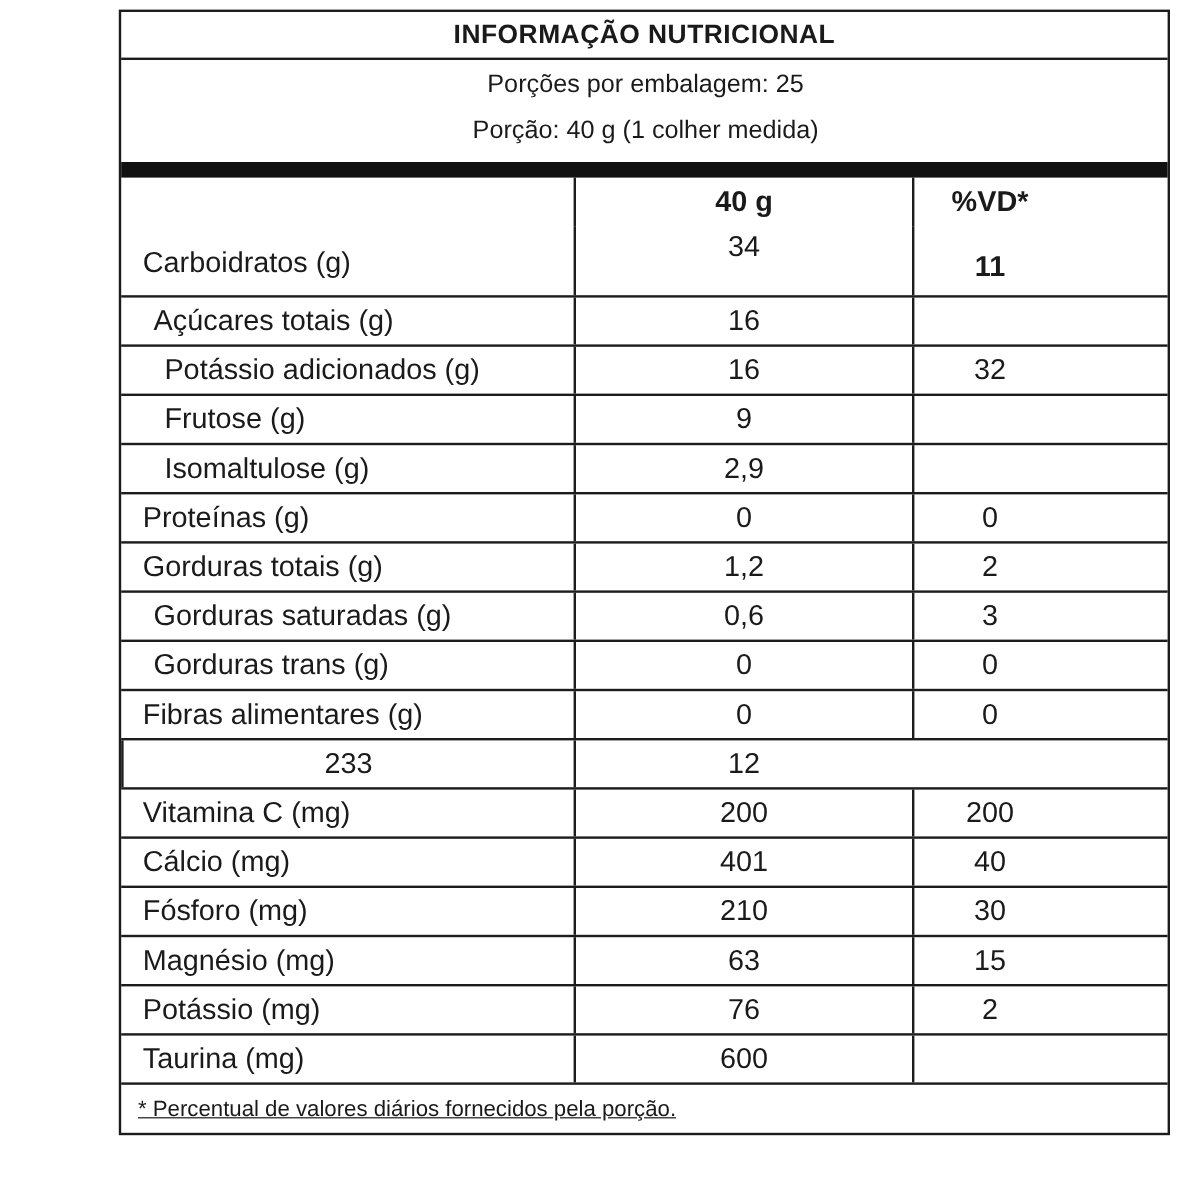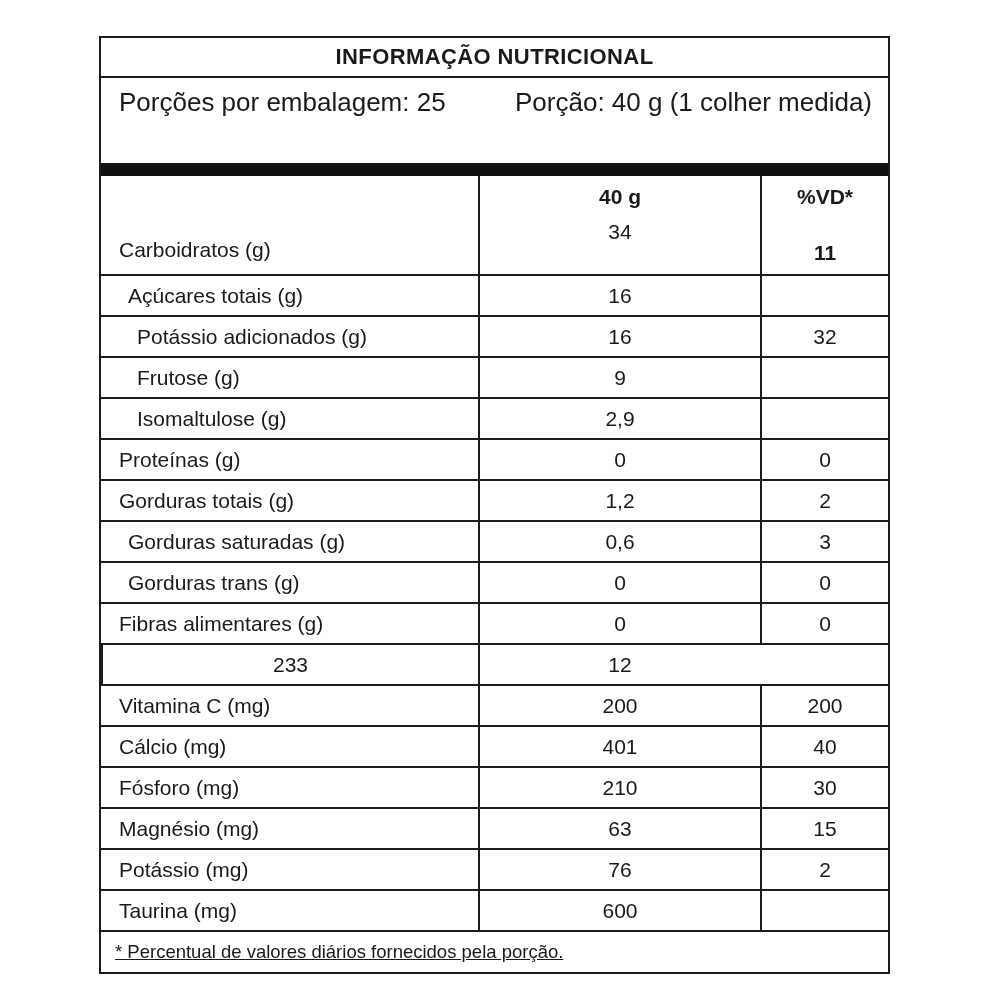--- a/index.html
+++ b/index.html
@@ -15,58 +15,58 @@
     width: 1000px;
     height: 1000px;
     background: var(--bg);
     font-family: "Liberation Sans", sans-serif;
     color: var(--text);
   }
   .nutrition-table {
     position: absolute;
     left: 99px;
     top: 8px;
-    width: 791px;
+    width: 876px;
     border: 2px solid var(--border);
     background: var(--bg);
-    margin-top: 28px;
   }
   .title-row {
     height: 40px;
     border-bottom: 2px solid var(--border);
     display: flex;
     align-items: center;
     justify-content: center;
     font-weight: bold;
     font-size: 22px;
     letter-spacing: 0.4px;
   }
   .serving-info {
     height: 85px;
     display: flex;
-    flex-direction: row;
+    flex-direction: column;
     justify-content: space-between;
     padding: 9px 16px 14px 18px;
-    font-size: 26px;
+    font-size: 21px;
+    align-items: center;
   }
   .thick-bar {
     height: 13px;
     background: var(--bar);
   }
   .grid-row {
     display: grid;
     grid-template-columns: 377px 282px 128px;
     min-height: 41px;
   }
   .grid-row + .grid-row { border-top: 2px solid var(--border); }
   .header-row { font-weight: bold; }
   .cell {
     display: flex;
     align-items: center;
-    font-size: 21px;
+    font-size: 24px;
   }
   .cell.qty, .cell.dv {
     justify-content: center;
     border-left: 2px solid var(--border);
   }
   .cell.label { justify-content: flex-start; padding-left: 18px; }
   .indent-1 .cell.label { padding-left: 27px; }
   .indent-2 .cell.label { padding-left: 36px; }
   .tall { min-height: 57px; }
   .tall .cell.label { align-items: flex-end; padding-bottom: 12px; }

